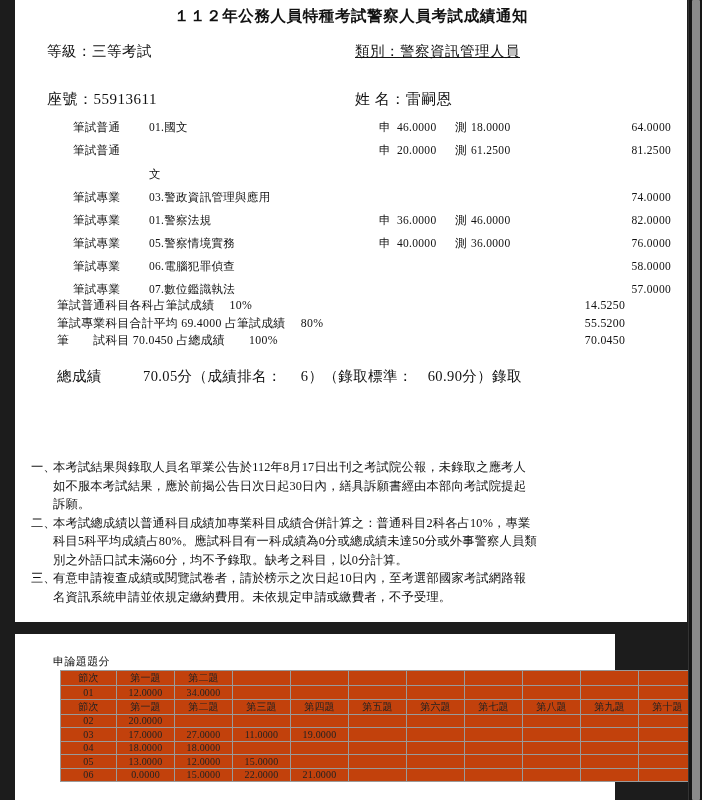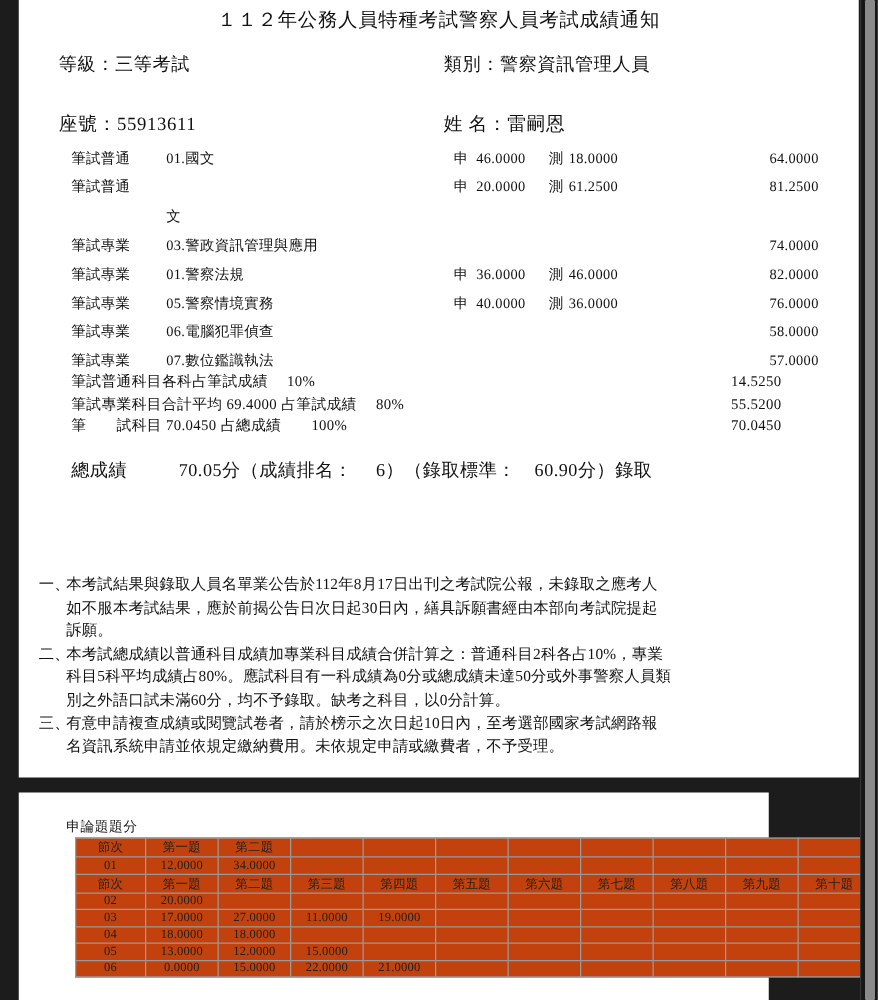--- a/index.html
+++ b/index.html
@@ -51,40 +51,41 @@
     width: 100%; height: 100%;
     color: #111;
   }
 
   
   .doc-title {
     text-align: center;
     font-size: 15.5px;
     letter-spacing: 0.6px;
     padding-top: 6px;
-    font-weight: 400;
+    font-weight: 700;
   }
 
   .field-row {
     position: relative;
     font-size: 14.5px;
     letter-spacing: 0.5px;
   }
   .f-level  { position: absolute; left: 32px;  top: 42px; }
-  .f-cat    { position: absolute; left: 340px; top: 42px; }
+  .f-cat    { position: absolute; left: 340px; top: 42px; text-decoration: underline; }
   .f-seat   { position: absolute; left: 32px;  top: 90px; font-size: 15px; }
   .f-name   { position: absolute; left: 340px; top: 90px; font-size: 15px; }
 
   
   .subjects {
     position: absolute;
     left: 0; top: 116px;
     width: 100%;
     font-size: 11.5px;
     letter-spacing: 0.3px;
+    padding-left: 16px;
   }
   .subj-row {
     position: relative;
     height: 23px;
     line-height: 23px;
     white-space: nowrap;
   }
   .subj-row.cont { height: 24px; line-height: 24px; }
   .c-type  { position: absolute; left: 42px;  width: 70px; }
   .c-name  { position: absolute; left: 118px; }

